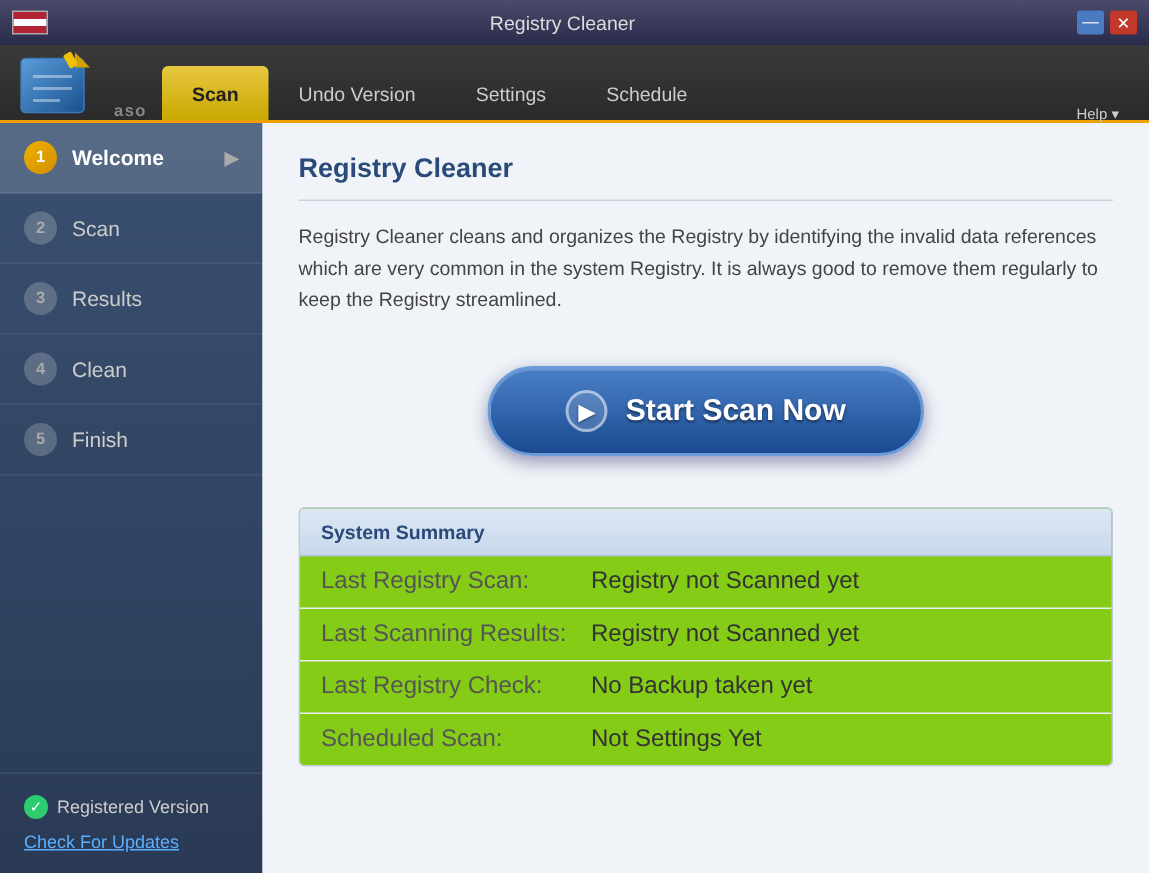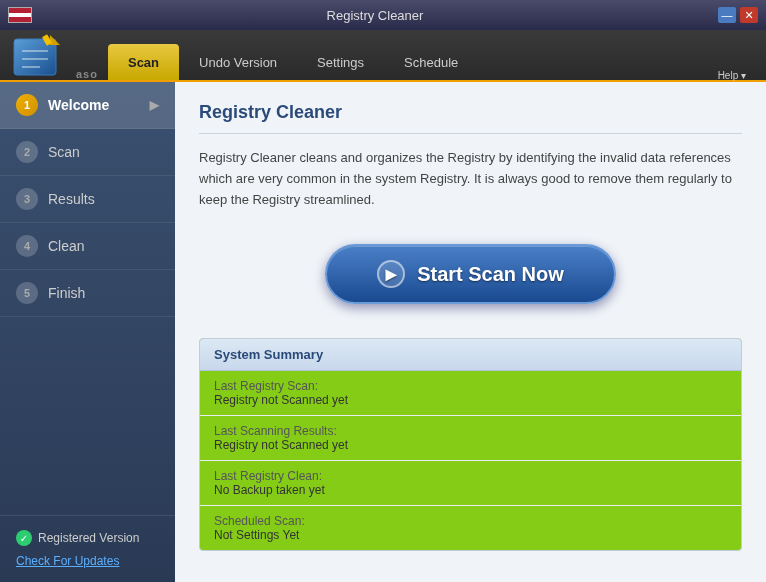--- a/index.html
+++ b/index.html
@@ -270,22 +270,21 @@
       padding: 8px 14px;
       font-size: 13px;
       font-weight: bold;
       color: #2a4a7a;
       border-bottom: 1px solid #b0c4d8;
     }
     .summary-row {
       display: flex;
       padding: 8px 14px;
       border-bottom: 1px solid #e8eef4;
-      font-size: 12px;
-      flex-direction: column;
+      font-size: 16px;
     }
     .summary-row:last-child {
       border-bottom: none;
     }
     .summary-label {
       width: 180px;
       color: #555;
       flex-shrink: 0;
     }
     .summary-value {
@@ -389,21 +388,21 @@
       <div class="summary-header">System Summary</div>
       <div class="summary-row">
         <span class="summary-label">Last Registry Scan:</span>
         <span class="summary-value">Registry not Scanned yet</span>
       </div>
       <div class="summary-row">
         <span class="summary-label">Last Scanning Results:</span>
         <span class="summary-value">Registry not Scanned yet</span>
       </div>
       <div class="summary-row">
-        <span class="summary-label">Last Registry Clean:</span>
+        <span class="summary-label">Last Registry Check:</span>
         <span class="summary-value">No Backup taken yet</span>
       </div>
       <div class="summary-row">
         <span class="summary-label">Scheduled Scan:</span>
         <span class="summary-value">Not Settings Yet</span>
       </div>
     </div>
   </div>
 </div>
 

